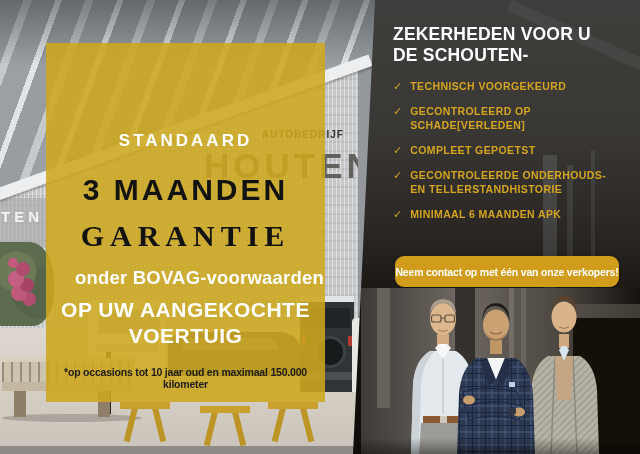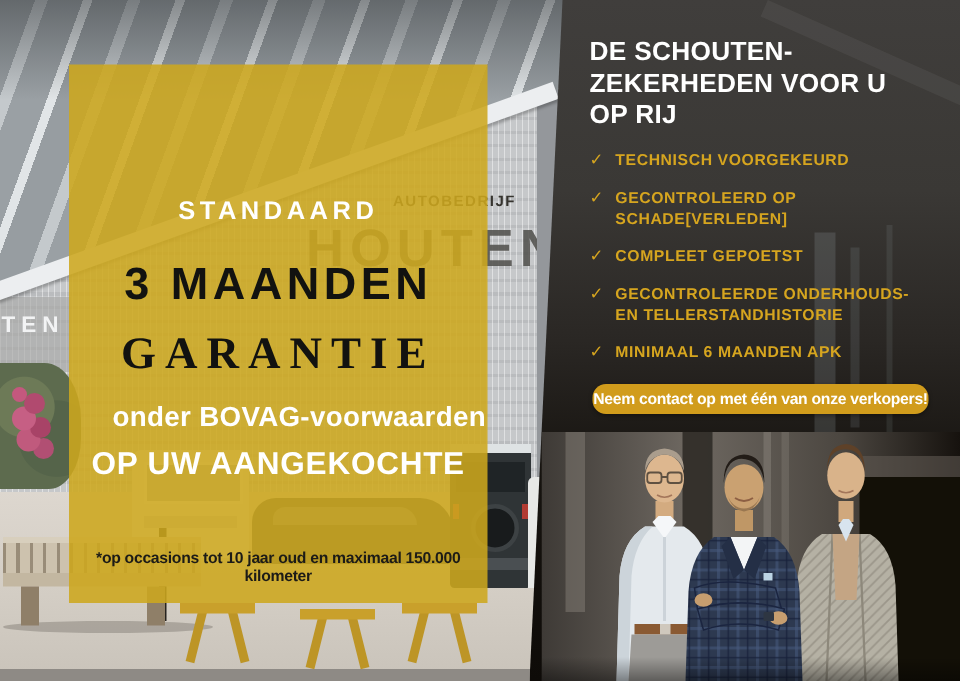--- a/index.html
+++ b/index.html
@@ -87,21 +87,21 @@
   .rp-texture1{left:190px;top:155px;width:14px;height:135px;background:rgba(150,160,165,.22);}
   .rp-texture2{left:214px;top:165px;width:6px;height:120px;background:rgba(150,160,165,.16);}
   .rp-texture3{left:238px;top:150px;width:4px;height:140px;background:rgba(150,160,165,.14);}
   .rp-beam{left:150px;top:30px;width:150px;height:12px;background:rgba(255,255,255,.05);transform:rotate(24deg);}
   .rp-content{position:absolute;left:40px;top:0;width:240px;}
   .heading{margin-top:24px;font-size:17.5px;font-weight:800;color:#ffffff;line-height:21px;letter-spacing:.2px;}
   .checklist{margin-top:13px;}
   .check-item{display:flex;gap:8px;margin-bottom:11px;width:225px;}
   .check-mark{color:#d6a51f;font-size:11px;font-weight:700;line-height:14px;flex:0 0 auto;}
   .check-label{color:#d6a51f;font-size:10.5px;font-weight:800;letter-spacing:.4px;line-height:14px;}
-  .cta{position:absolute;left:42px;top:256px;width:224px;height:20px;background:#d19c1c;border-radius:9px;
+  .cta{position:absolute;left:42px;top:256px;width:224px;height:31px;background:#d19c1c;border-radius:9px;
        display:flex;align-items:center;justify-content:center;box-shadow:0 1px 3px rgba(0,0,0,.4);}
   .cta span{color:#ffffff;font-size:10.5px;font-weight:700;letter-spacing:-.2px;}
   .men{position:absolute;left:8px;top:288px;width:279px;height:166px;}
 </style>
 </head>
 <body>
 
 <div class="stage">
 
   <div class="photo-left">
@@ -161,35 +161,35 @@
       </div>
   </div>
 
   <div class="abs gold-panel">
     <div class="kicker">STANDAARD</div>
     <div class="title1">3 MAANDEN</div>
     <div class="title2">GARANTIE</div>
     <div class="subtitle">onder BOVAG-voorwaarden</div>
     <div class="highlight">
       <div>OP UW AANGEKOCHTE</div>
+      <div>VOERTUIG</div>
     </div>
     <div class="disclaimer">*op occasions tot 10 jaar oud en maximaal 150.000 kilometer</div>
   </div>
 
   <div class="abs right-panel">
     <div class="abs rp-beam"></div>
     <div class="abs rp-texture1"></div>
     <div class="abs rp-texture2"></div>
     <div class="abs rp-texture3"></div>
 
     <div class="rp-content">
       <div class="heading">
+        <div>ZEKERHEDEN VOOR U</div>
         <div>DE SCHOUTEN-</div>
-        <div>ZEKERHEDEN VOOR U</div>
-        <div>OP RIJ</div>
       </div>
       <div class="checklist">
         <div class="check-item">
           <span class="check-mark">✓</span>
           <span class="check-label">TECHNISCH VOORGEKEURD</span>
         </div>
         <div class="check-item">
           <span class="check-mark">✓</span>
           <span class="check-label">GECONTROLEERD OP SCHADE[VERLEDEN]</span>
         </div>

